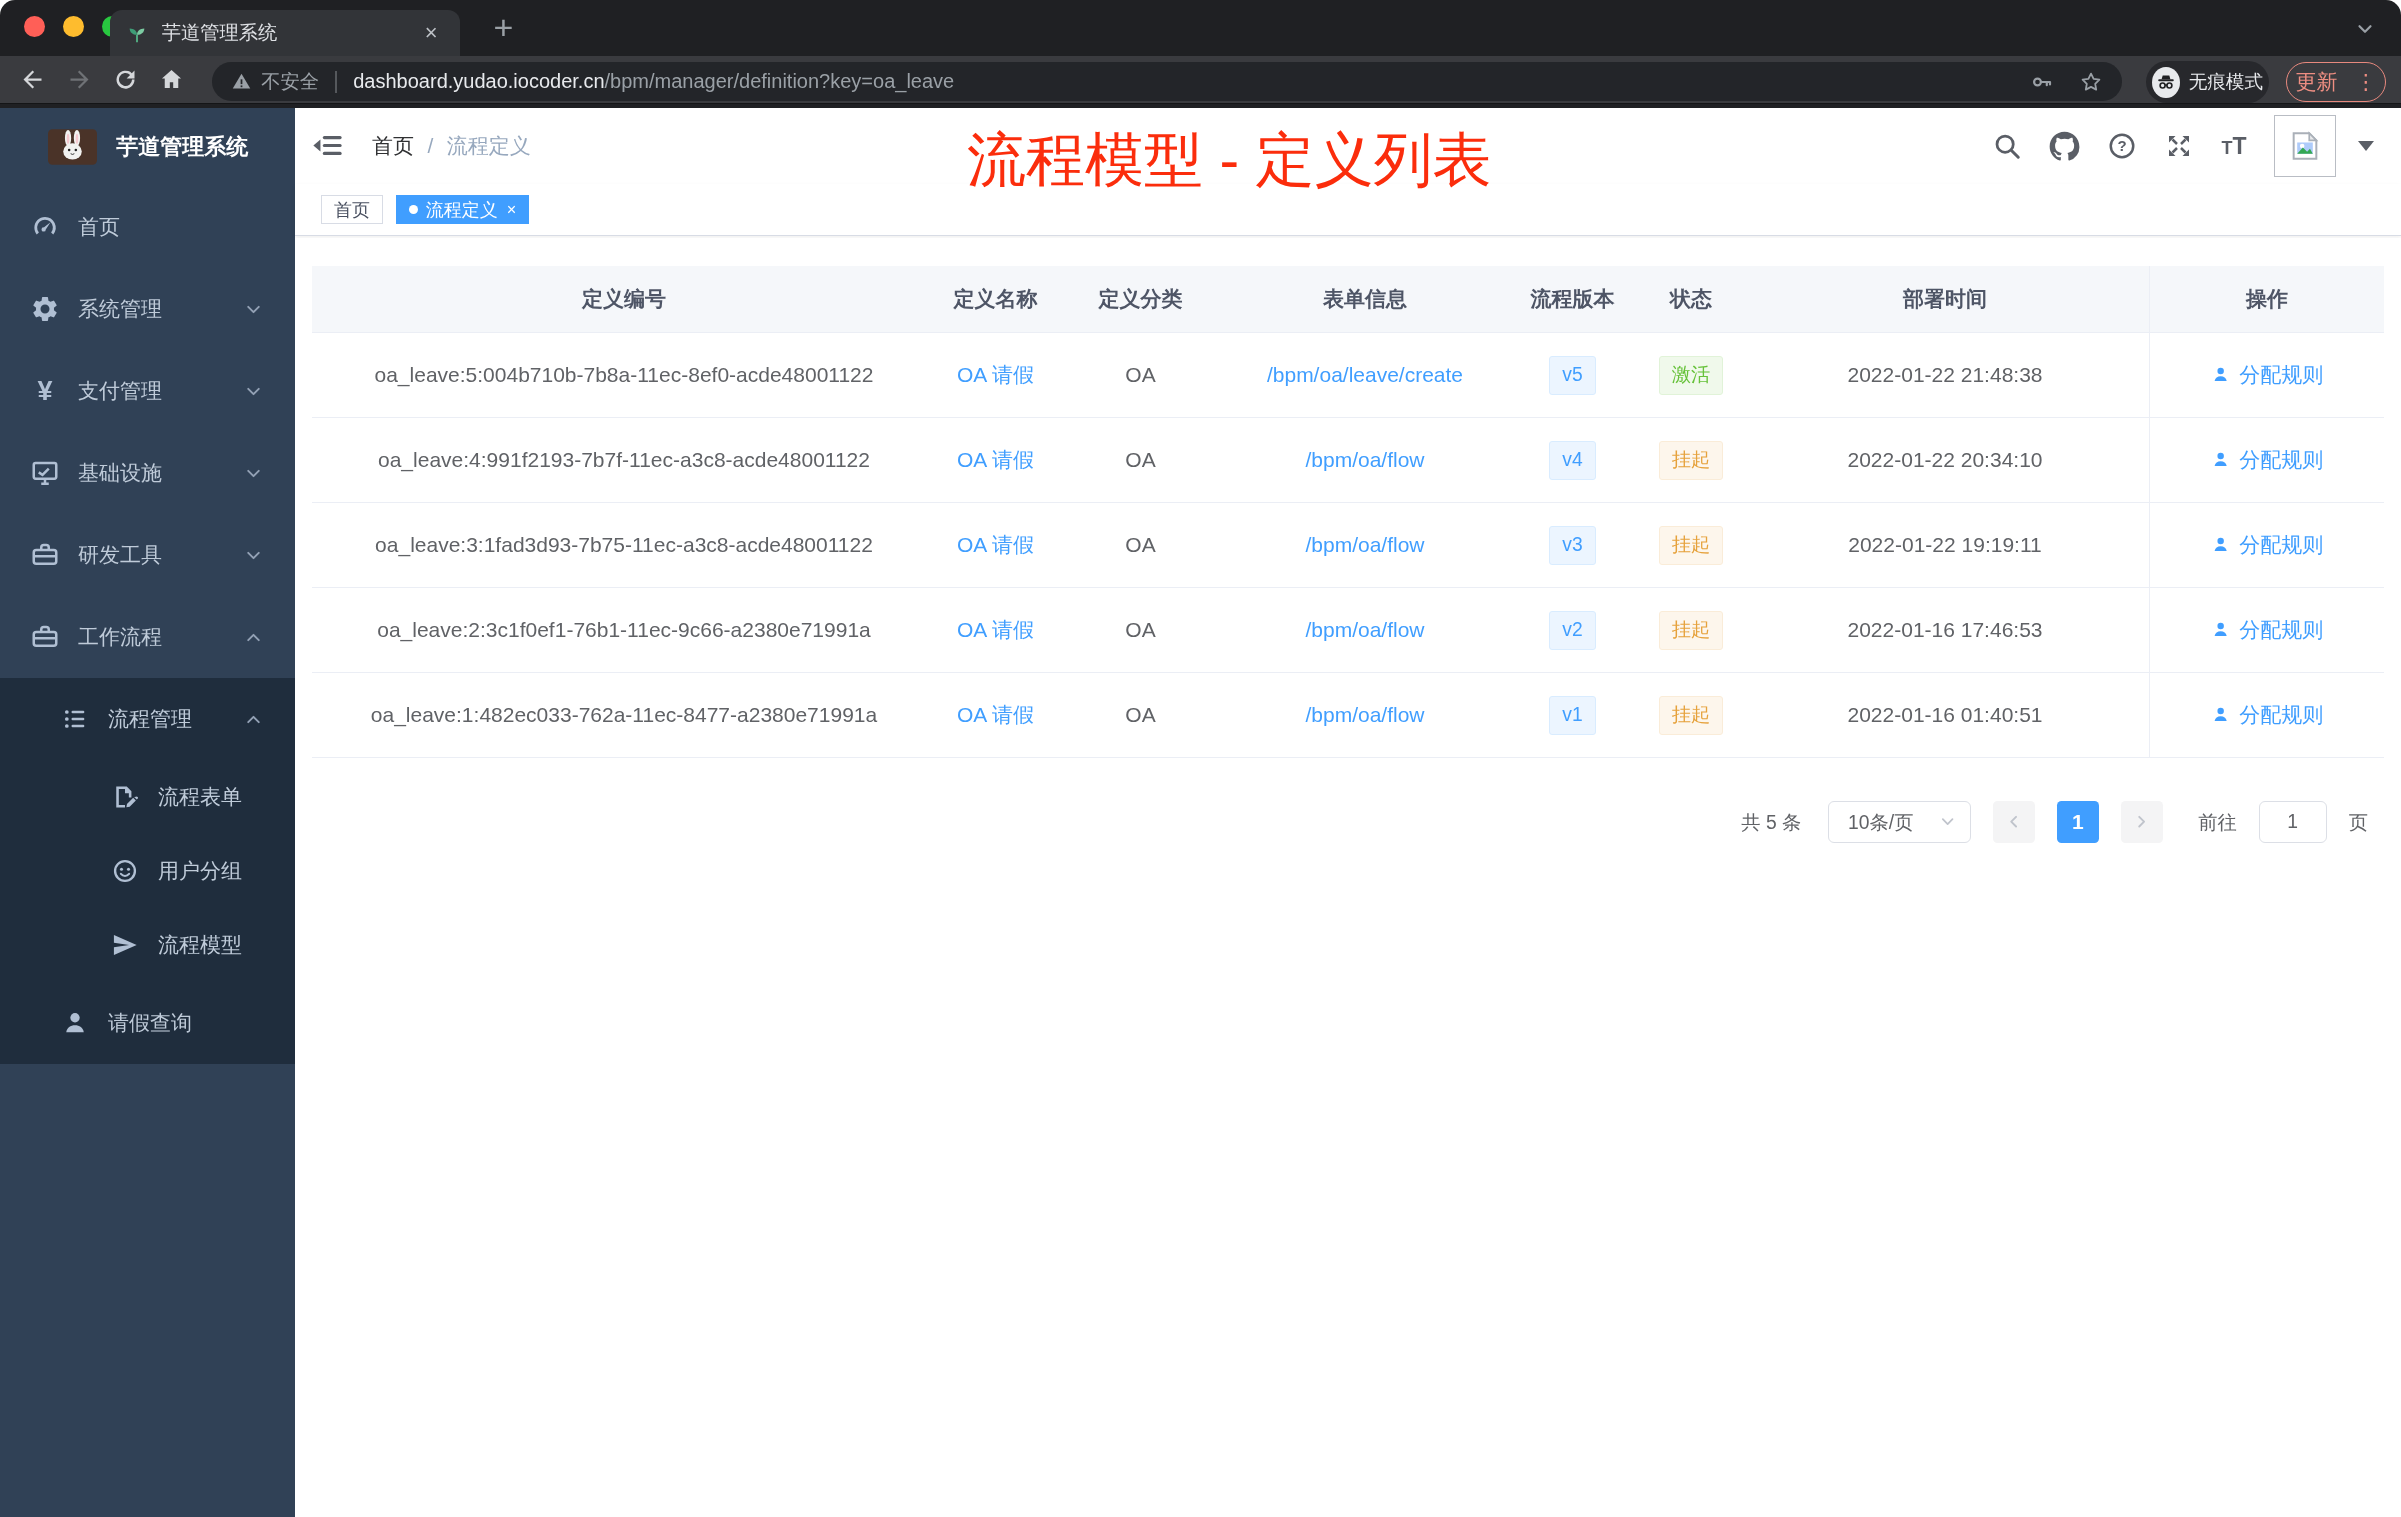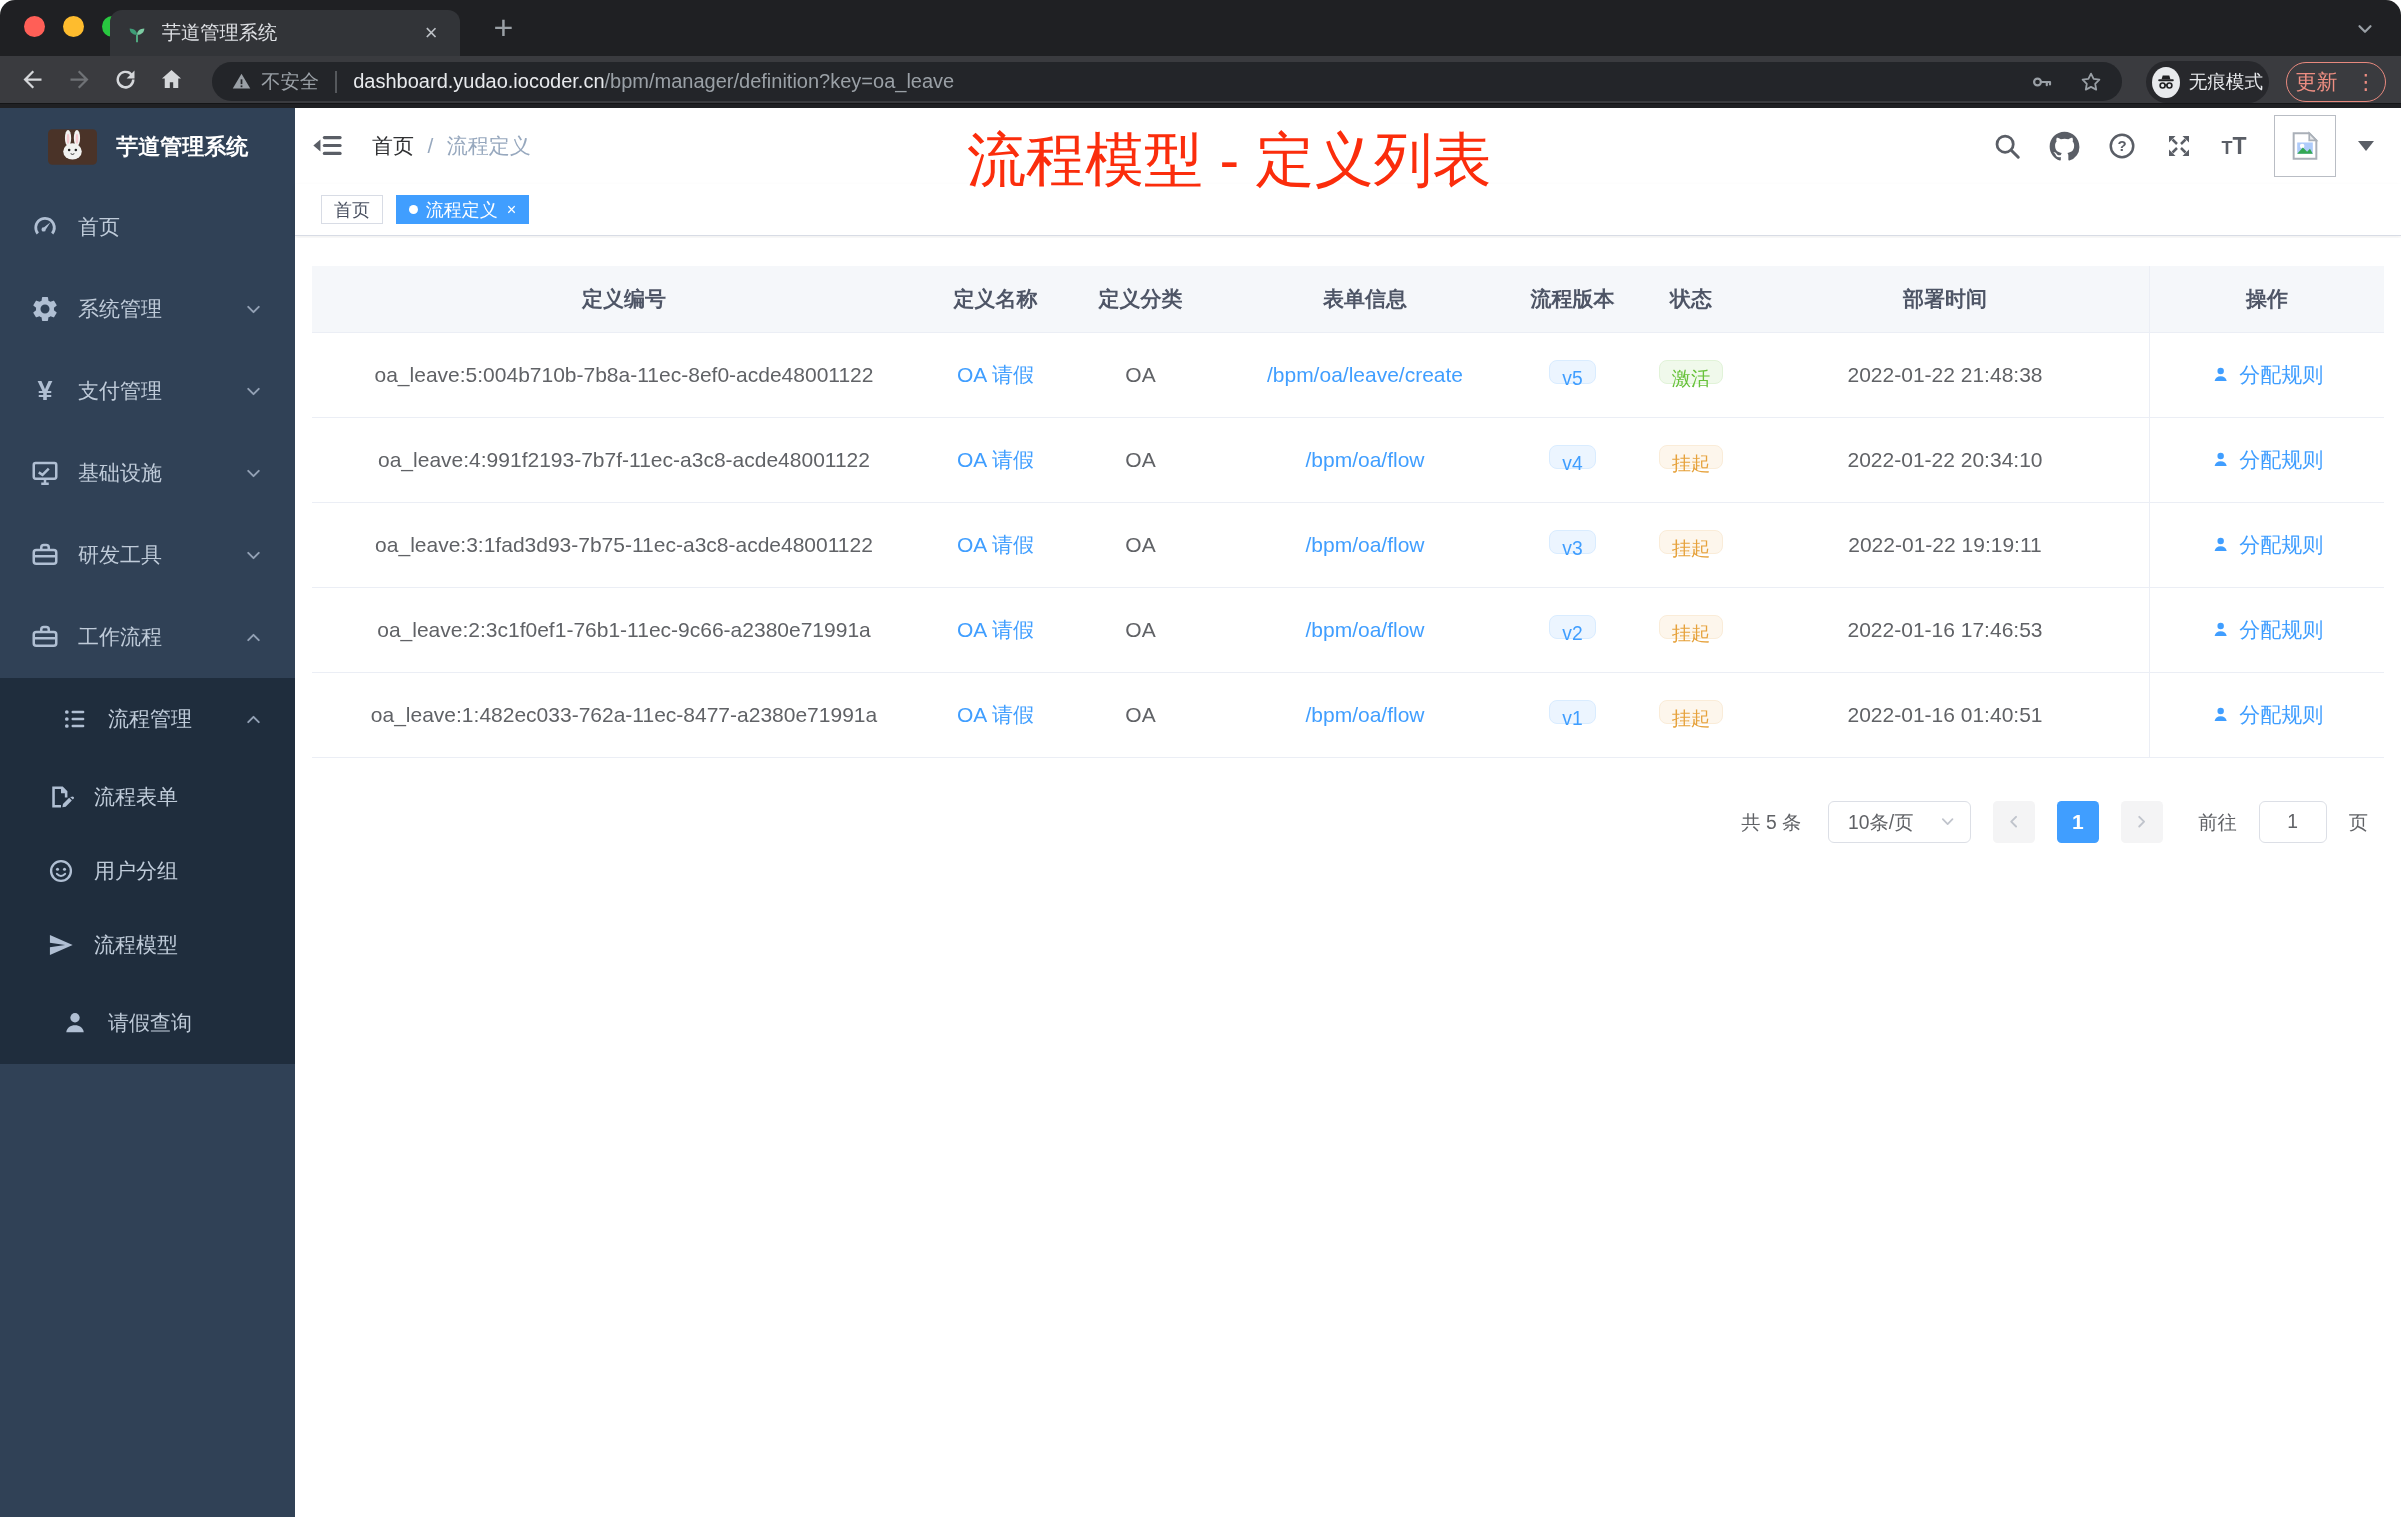--- a/index.html
+++ b/index.html
@@ -37,21 +37,21 @@
   #app { position:absolute; left:0; top:108px; width:2401px; height:1410px; background:#fff; }
   #sidebar { position:absolute; left:0; top:0; width:295px; height:100%; background:#304156; overflow:hidden; }
   .logo-row { height:78px; display:flex; align-items:center; padding-left:48px; }
   .logo-title { color:#fff; font-size:22px; font-weight:bold; margin-left:19.3px; white-space:nowrap; }
   .mi { height:82px; display:flex; align-items:center; padding:0 31px 0 27px; color:#bfcbd9; font-size:21px; white-space:nowrap; }
   .mi-icon { width:36px; margin-right:15px; color:#b0bfd3; display:flex; justify-content:center; align-items:center; }
   .mi-label { flex:1; }
   .mi-caret { color:#93a1b5; }
   .submenu { background:#1f2d3d; }
   .submenu .mi.lv2 { padding-left:57px; height:82px; }
-  .submenu .mi.lv3 { padding-left:43px; height:74px;justify-content:flex-end; }
+  .submenu .mi.lv3 { padding-left:107px; height:74px;justify-content:flex-end; }
   .up { transform:rotate(180deg); }
 
   #main { position:absolute; left:295px; top:0; right:0; bottom:0; }
   #navbar { position:absolute; left:0; top:0; right:0; height:76px; background:#fff; }
   .hamburger { position:absolute; left:16.3px; top:21px; color:#5a5e66; }
   .breadcrumb { position:absolute; left:77px; top:24px; font-size:21px; display:flex; gap:13.4px; align-items:center; white-space:nowrap; }
   .bc-home { color:#303133; }
   .bc-sep { color:#97a8be; }
   .bc-cur { color:#97a8be; }
   .annotation { position:absolute; left:672px; top:13.4px; font-size:59px; font-weight:500; color:#fb2d0c; white-space:nowrap; z-index:5; }
@@ -68,21 +68,21 @@
   .tag-close { margin-left:9px; font-size:16.3px; }
 
   #content { position:absolute; left:0; top:130px; right:0; bottom:0; background:#fff; }
   .table { margin:28px 0 0 17px; width:2072px; }
   .tgrid { display:grid; grid-template-columns:624px 119px 171px 278px 137px 100px 408px 235px; align-items:center; }
   .thead { height:67px; background:#f5f7fa; color:#4e5566; font-weight:bold; font-size:21px; border-bottom:1.5px solid #ebeef5; }
   .trow { height:85px; background:#fff; font-size:21px; color:#606266; border-bottom:1.5px solid #ebeef5; }
   .cell { text-align:center; padding:0 6px; white-space:nowrap; overflow:hidden; }
   .col-op { height:100%; display:flex; align-items:center; justify-content:center; gap:9px; border-left:1.5px solid #ebeef5; }
   a.link { color:#409eff; text-decoration:none; }
-  .tagchip { display:inline-block; height:24px; line-height:36px; padding:0 12px; border-radius:8px; font-size:19.3px; }
+  .tagchip { display:inline-block; height:39px; line-height:36px; padding:0 12px; border-radius:3px; font-size:19.3px; }
   .t-blue { background:#ecf5ff; color:#409eff; border:1.5px solid #d9ecff; }
   .t-green { background:#f0f9eb; color:#67c23a; border:1.5px solid #e1f3d8; }
   .t-orange { background:#fdf6ec; color:#e6a23c; border:1.5px solid #faecd8; }
 
   .pager { display:flex; align-items:center; justify-content:flex-end; margin:43px 33px 0 0; gap:22px; font-size:19.3px; color:#606266; }
   .pg-total { margin-right:4.5px; white-space:nowrap; }
   .pg-select { width:143px; height:42px; border:1.5px solid #dcdfe6; border-radius:6px; background:#fff; display:flex; align-items:center; justify-content:space-between; padding:0 12px 0 19.3px; color:#606266; white-space:nowrap; }
   .pg-btn { width:42px; height:42px; background:#f4f4f5; border-radius:4.5px; display:flex; align-items:center; justify-content:center; color:#c0c4cc; }
   .pg-page { width:42px; height:42px; background:#409eff; border-radius:4.5px; color:#fff; font-weight:bold; display:flex; align-items:center; justify-content:center; font-size:21px; }
   .pg-goto { margin-left:13.4px; white-space:nowrap; }

